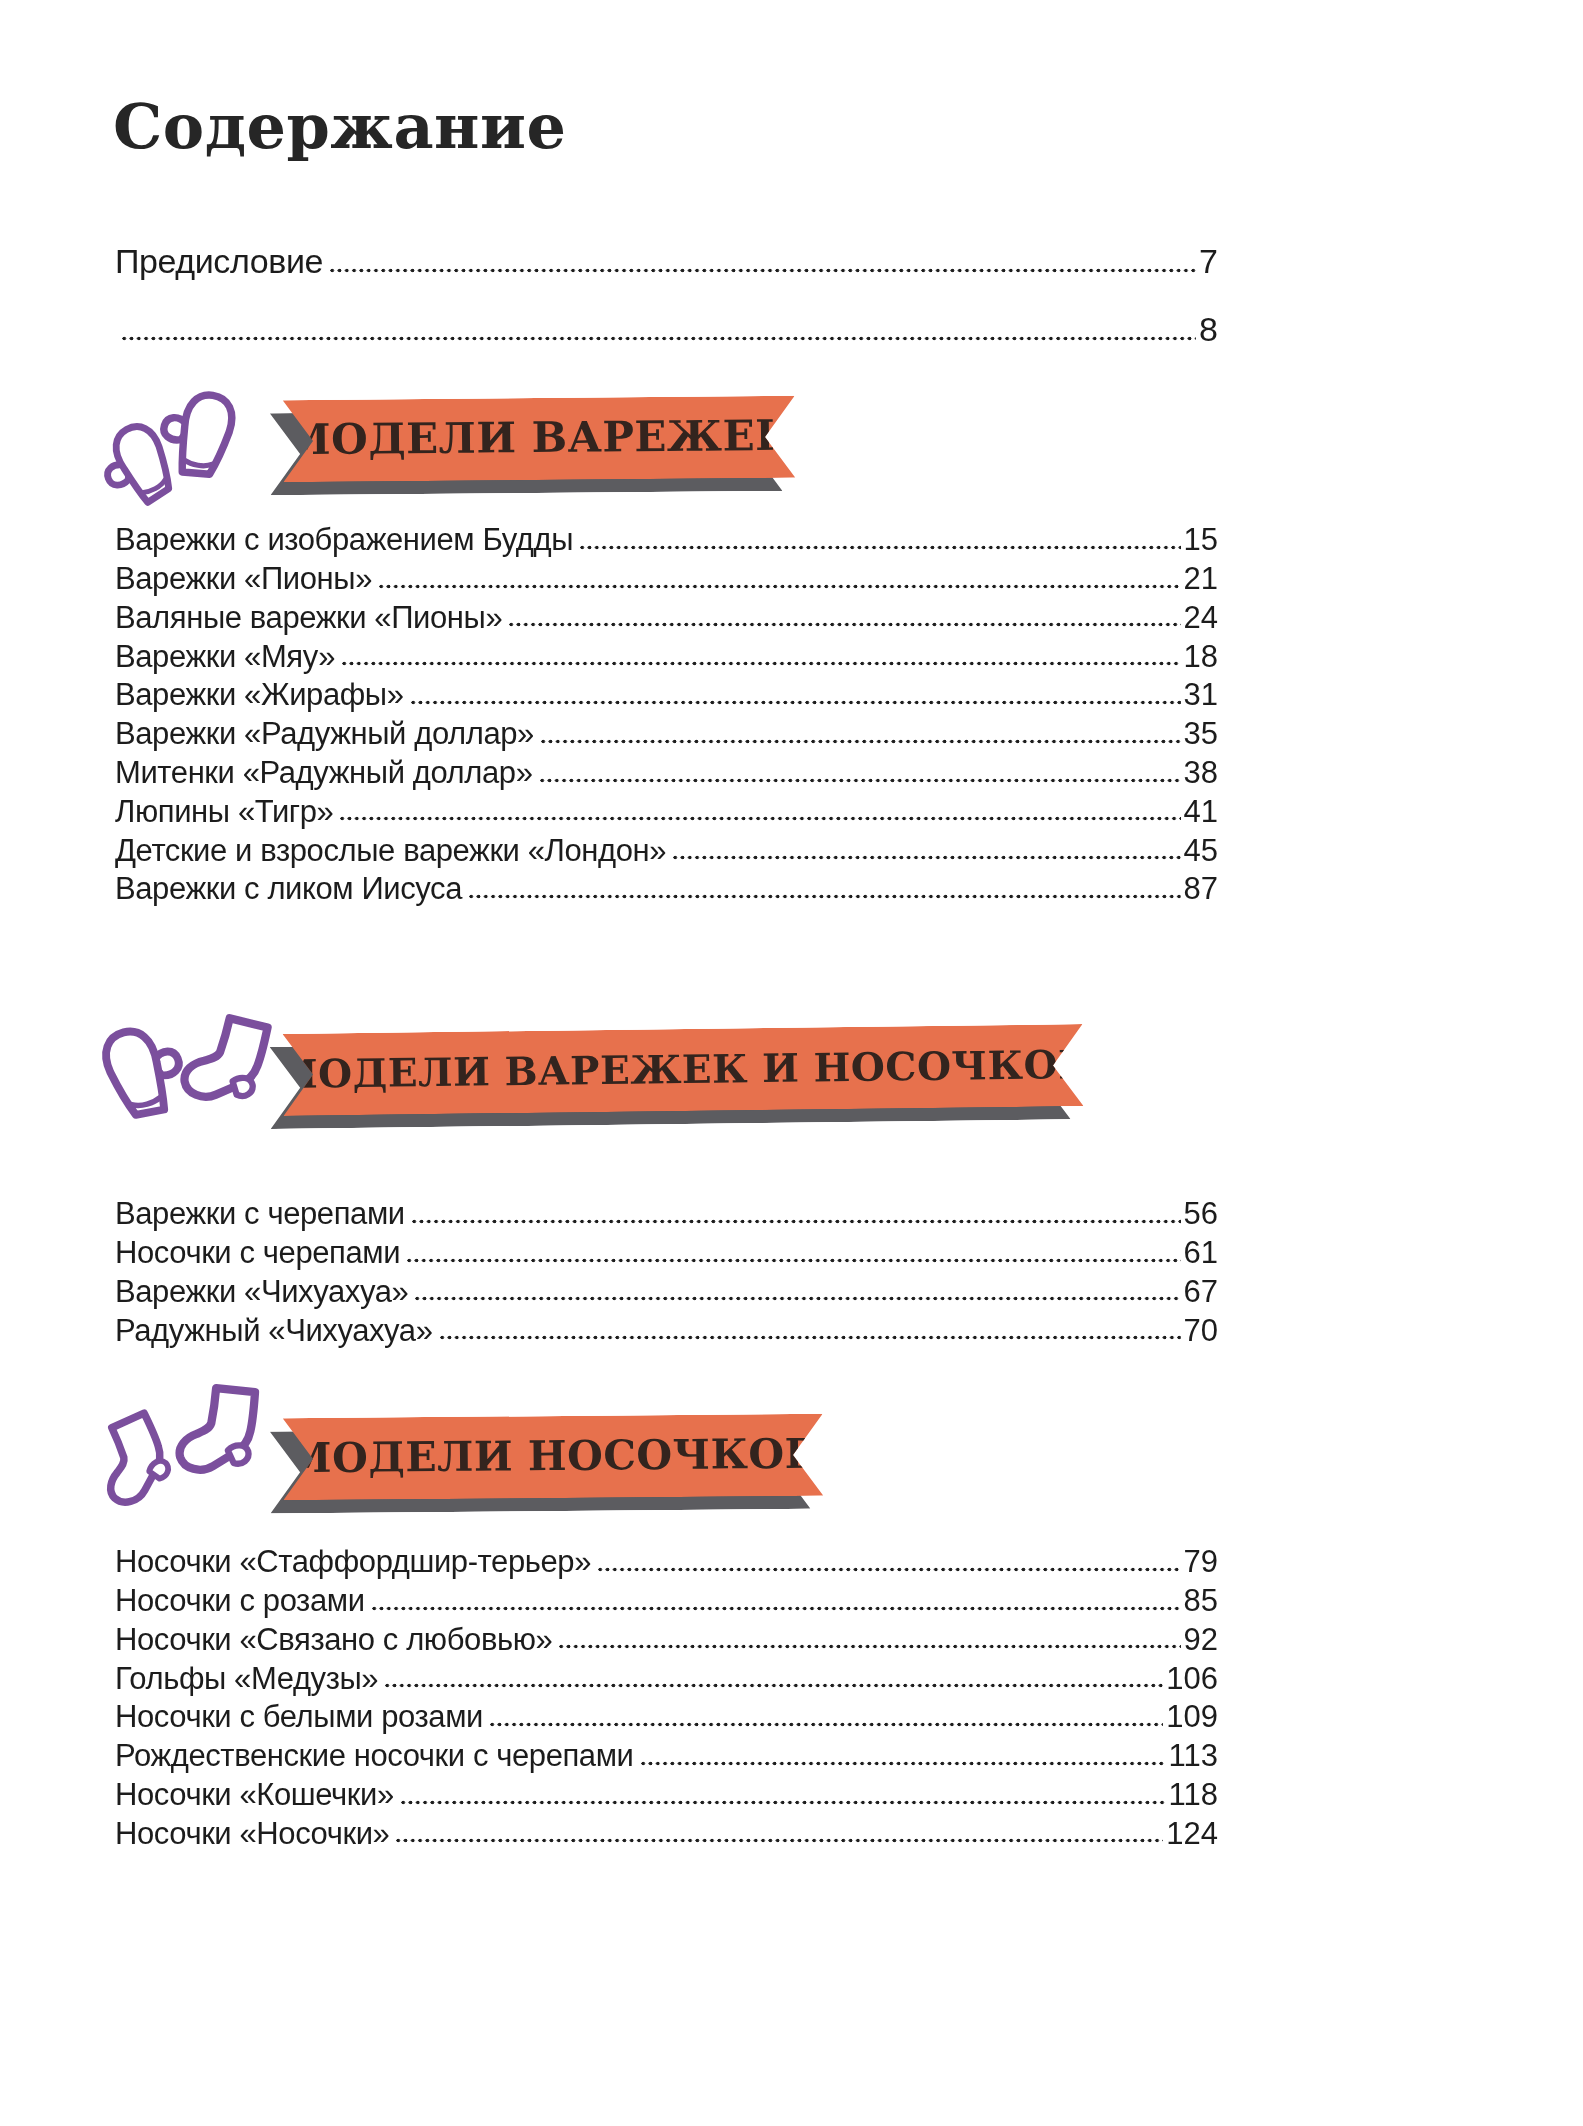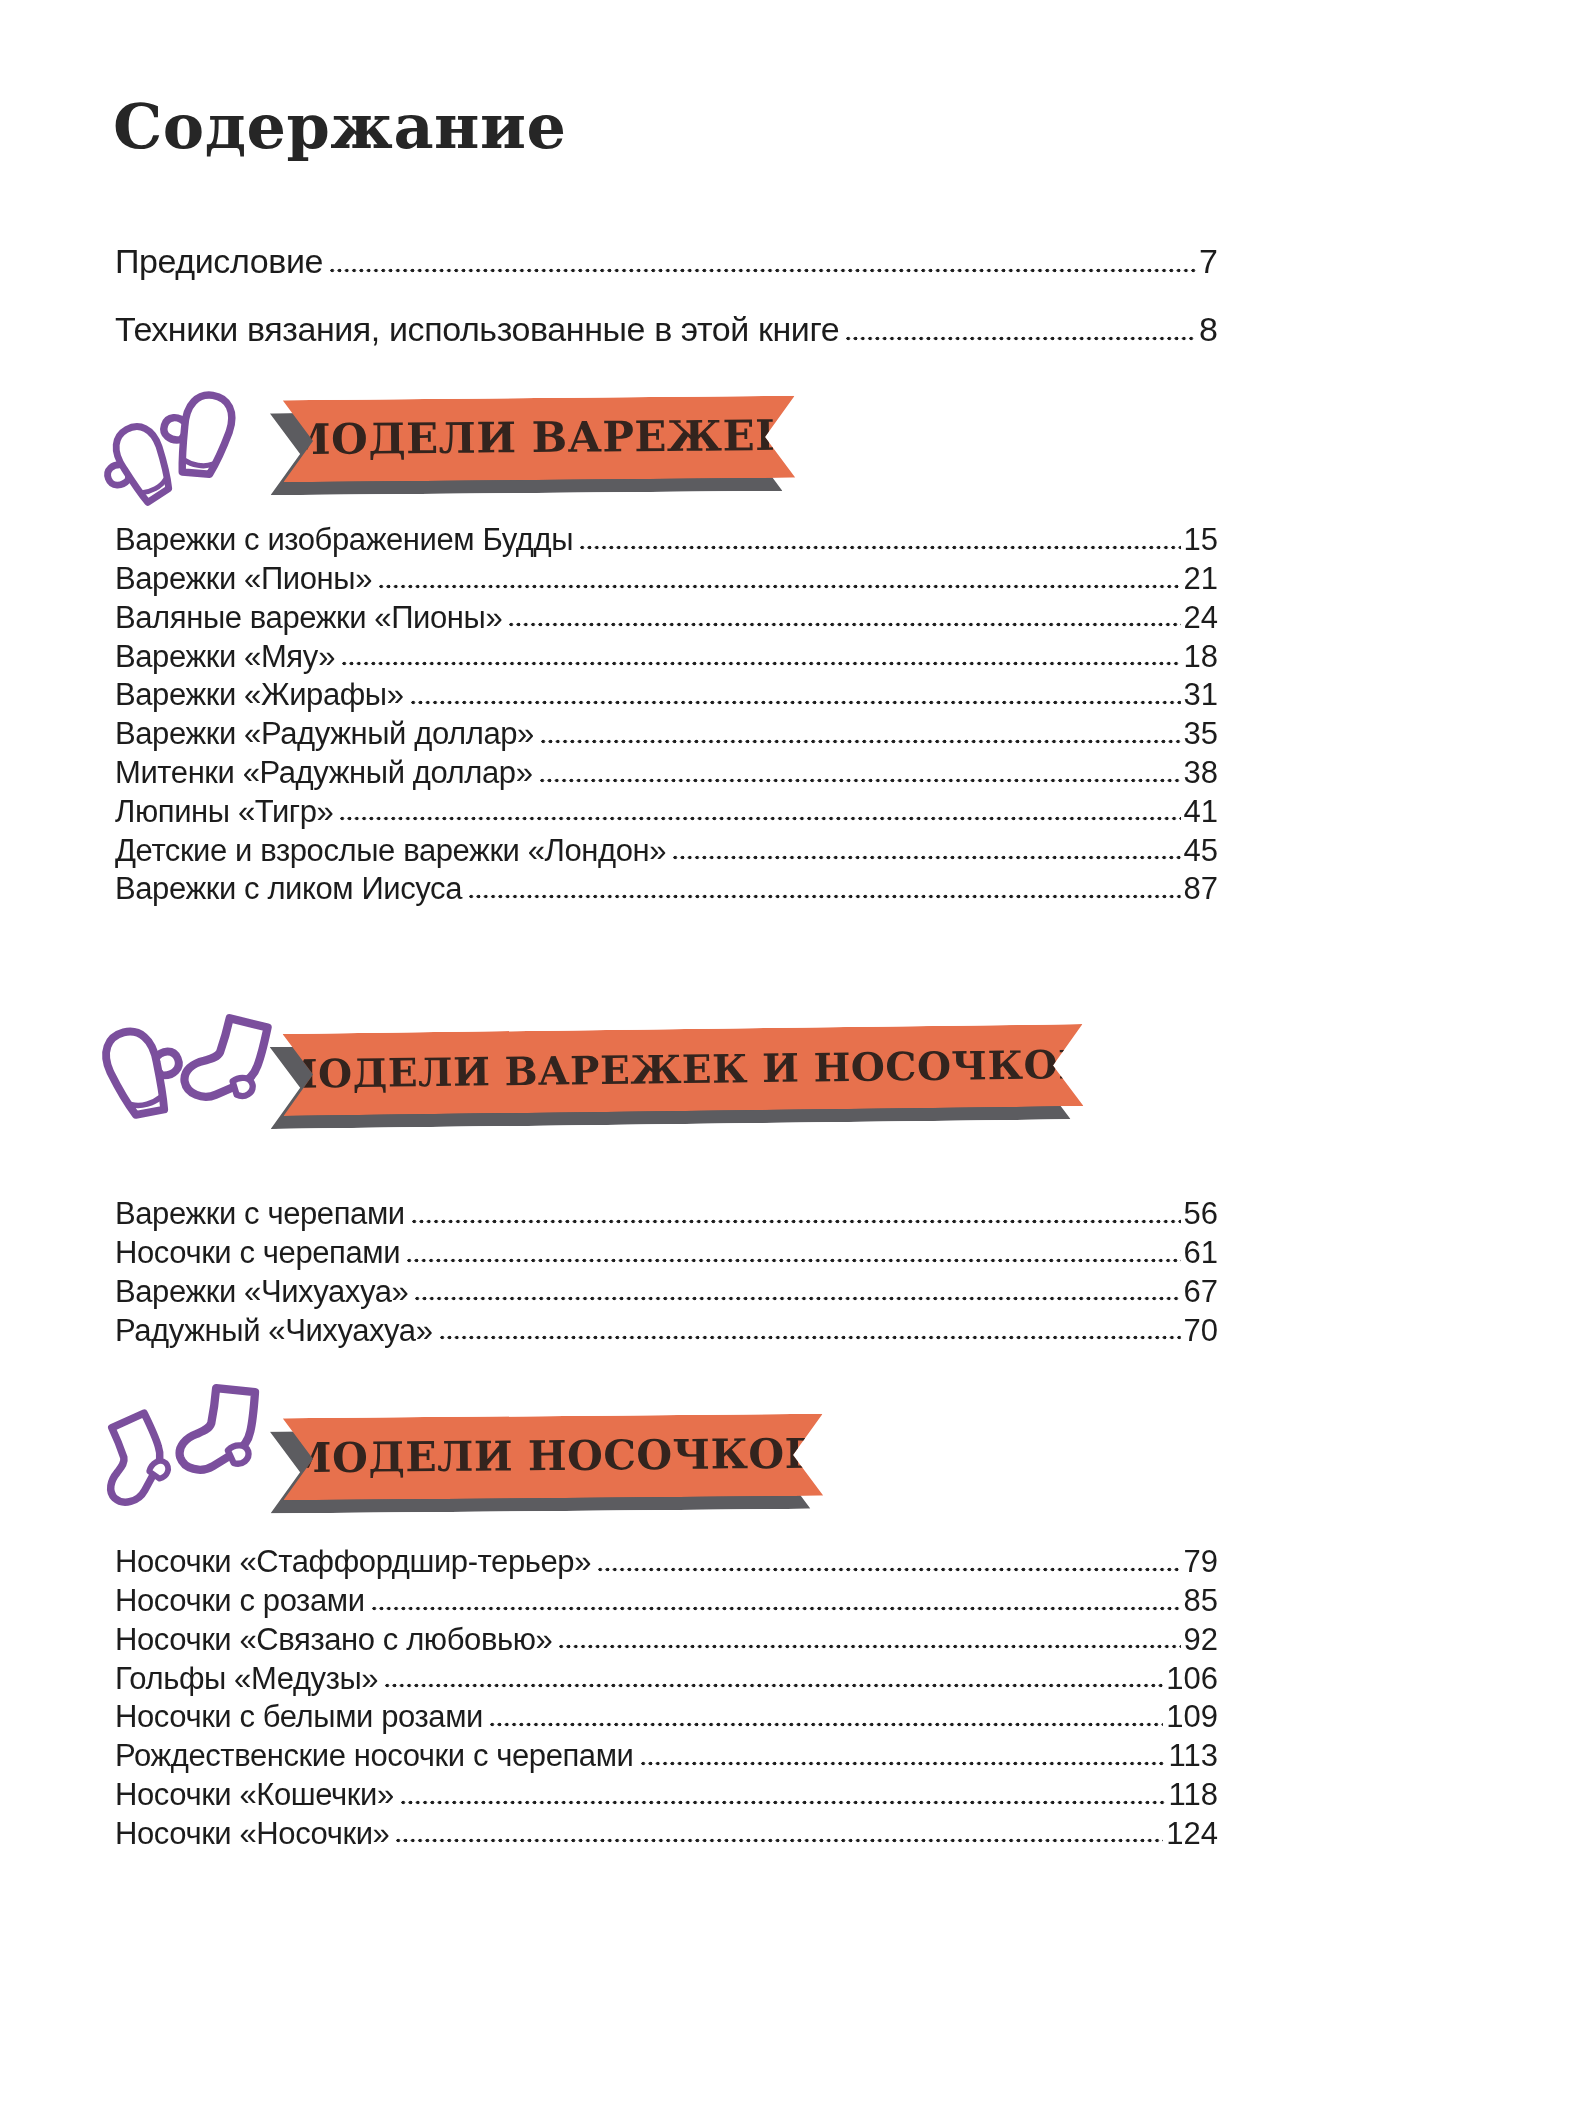--- a/index.html
+++ b/index.html
@@ -84,21 +84,20 @@
 
 <div class="page-title">Содержание</div>
 
 <div class="toc-block intro-block">
   <div class="toc-row">
     <span class="lbl">Предисловие</span>
     <span class="dots"></span>
     <span class="pg">7</span>
   </div>
   <div class="toc-row">
-    <span class="lbl">Техники вязания, использованные в этой книге</span>
     <span class="dots"></span>
     <span class="pg">8</span>
   </div>
 </div>
 
 <div class="section-header header-1">
   <div class="icon-box">
     <svg viewBox="0 0 200 170" width="175" height="149">
       <g transform="translate(8,38) rotate(-26 50 55) scale(0.92)">
           <use href="#g-mitten"></use>

